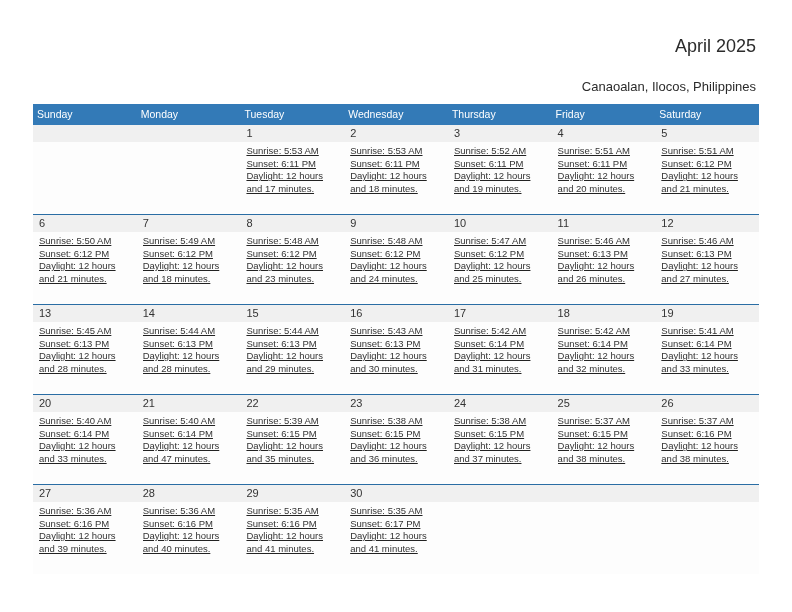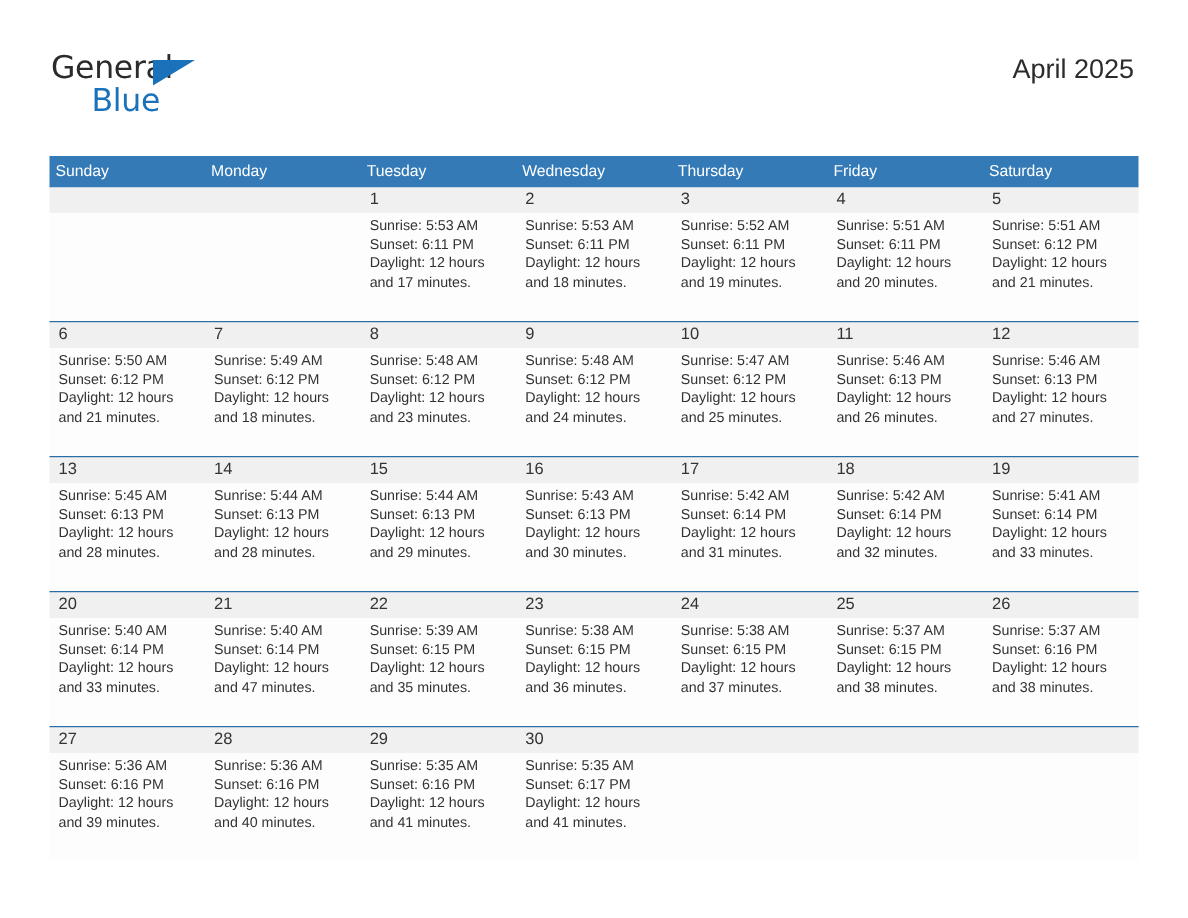--- a/index.html
+++ b/index.html
@@ -118,20 +118,21 @@
     display: flex;
     width: 726px;
     height: 17px;
     background: #f0f0f0;
   }
   .week-body {
     display: flex;
     width: 726px;
     height: 72px;
     background: #fdfdfd;
+    text-decoration: underline;
   }
   .daynum {
     flex: 1 1 0;
     box-sizing: border-box;
     padding-left: 6px;
     font-size: 11px;
     line-height: 17px;
     color: #333333;
   }
   .daycell {
@@ -147,26 +148,22 @@
     overflow: hidden;
   }
   .empty { }
 </style>
 </head>
 <body>
 
 <div class="page">
 
   <div class="header">
-    <div class="logo">
-      <span class="logo-general">General</span>
-      <span class="logo-tri"></span>
-      <span class="logo-blue">Blue</span>
-    </div>
     <div class="title">April 2025</div>
+    <div class="subtitle">Canaoalan, Ilocos, Philippines</div>
   </div>
 
   <div class="calendar">
     <div class="weekday-row" id="weekday-row">
         <div class="weekday">Sunday</div>
         <div class="weekday">Monday</div>
         <div class="weekday">Tuesday</div>
         <div class="weekday">Wednesday</div>
         <div class="weekday">Thursday</div>
         <div class="weekday">Friday</div>

